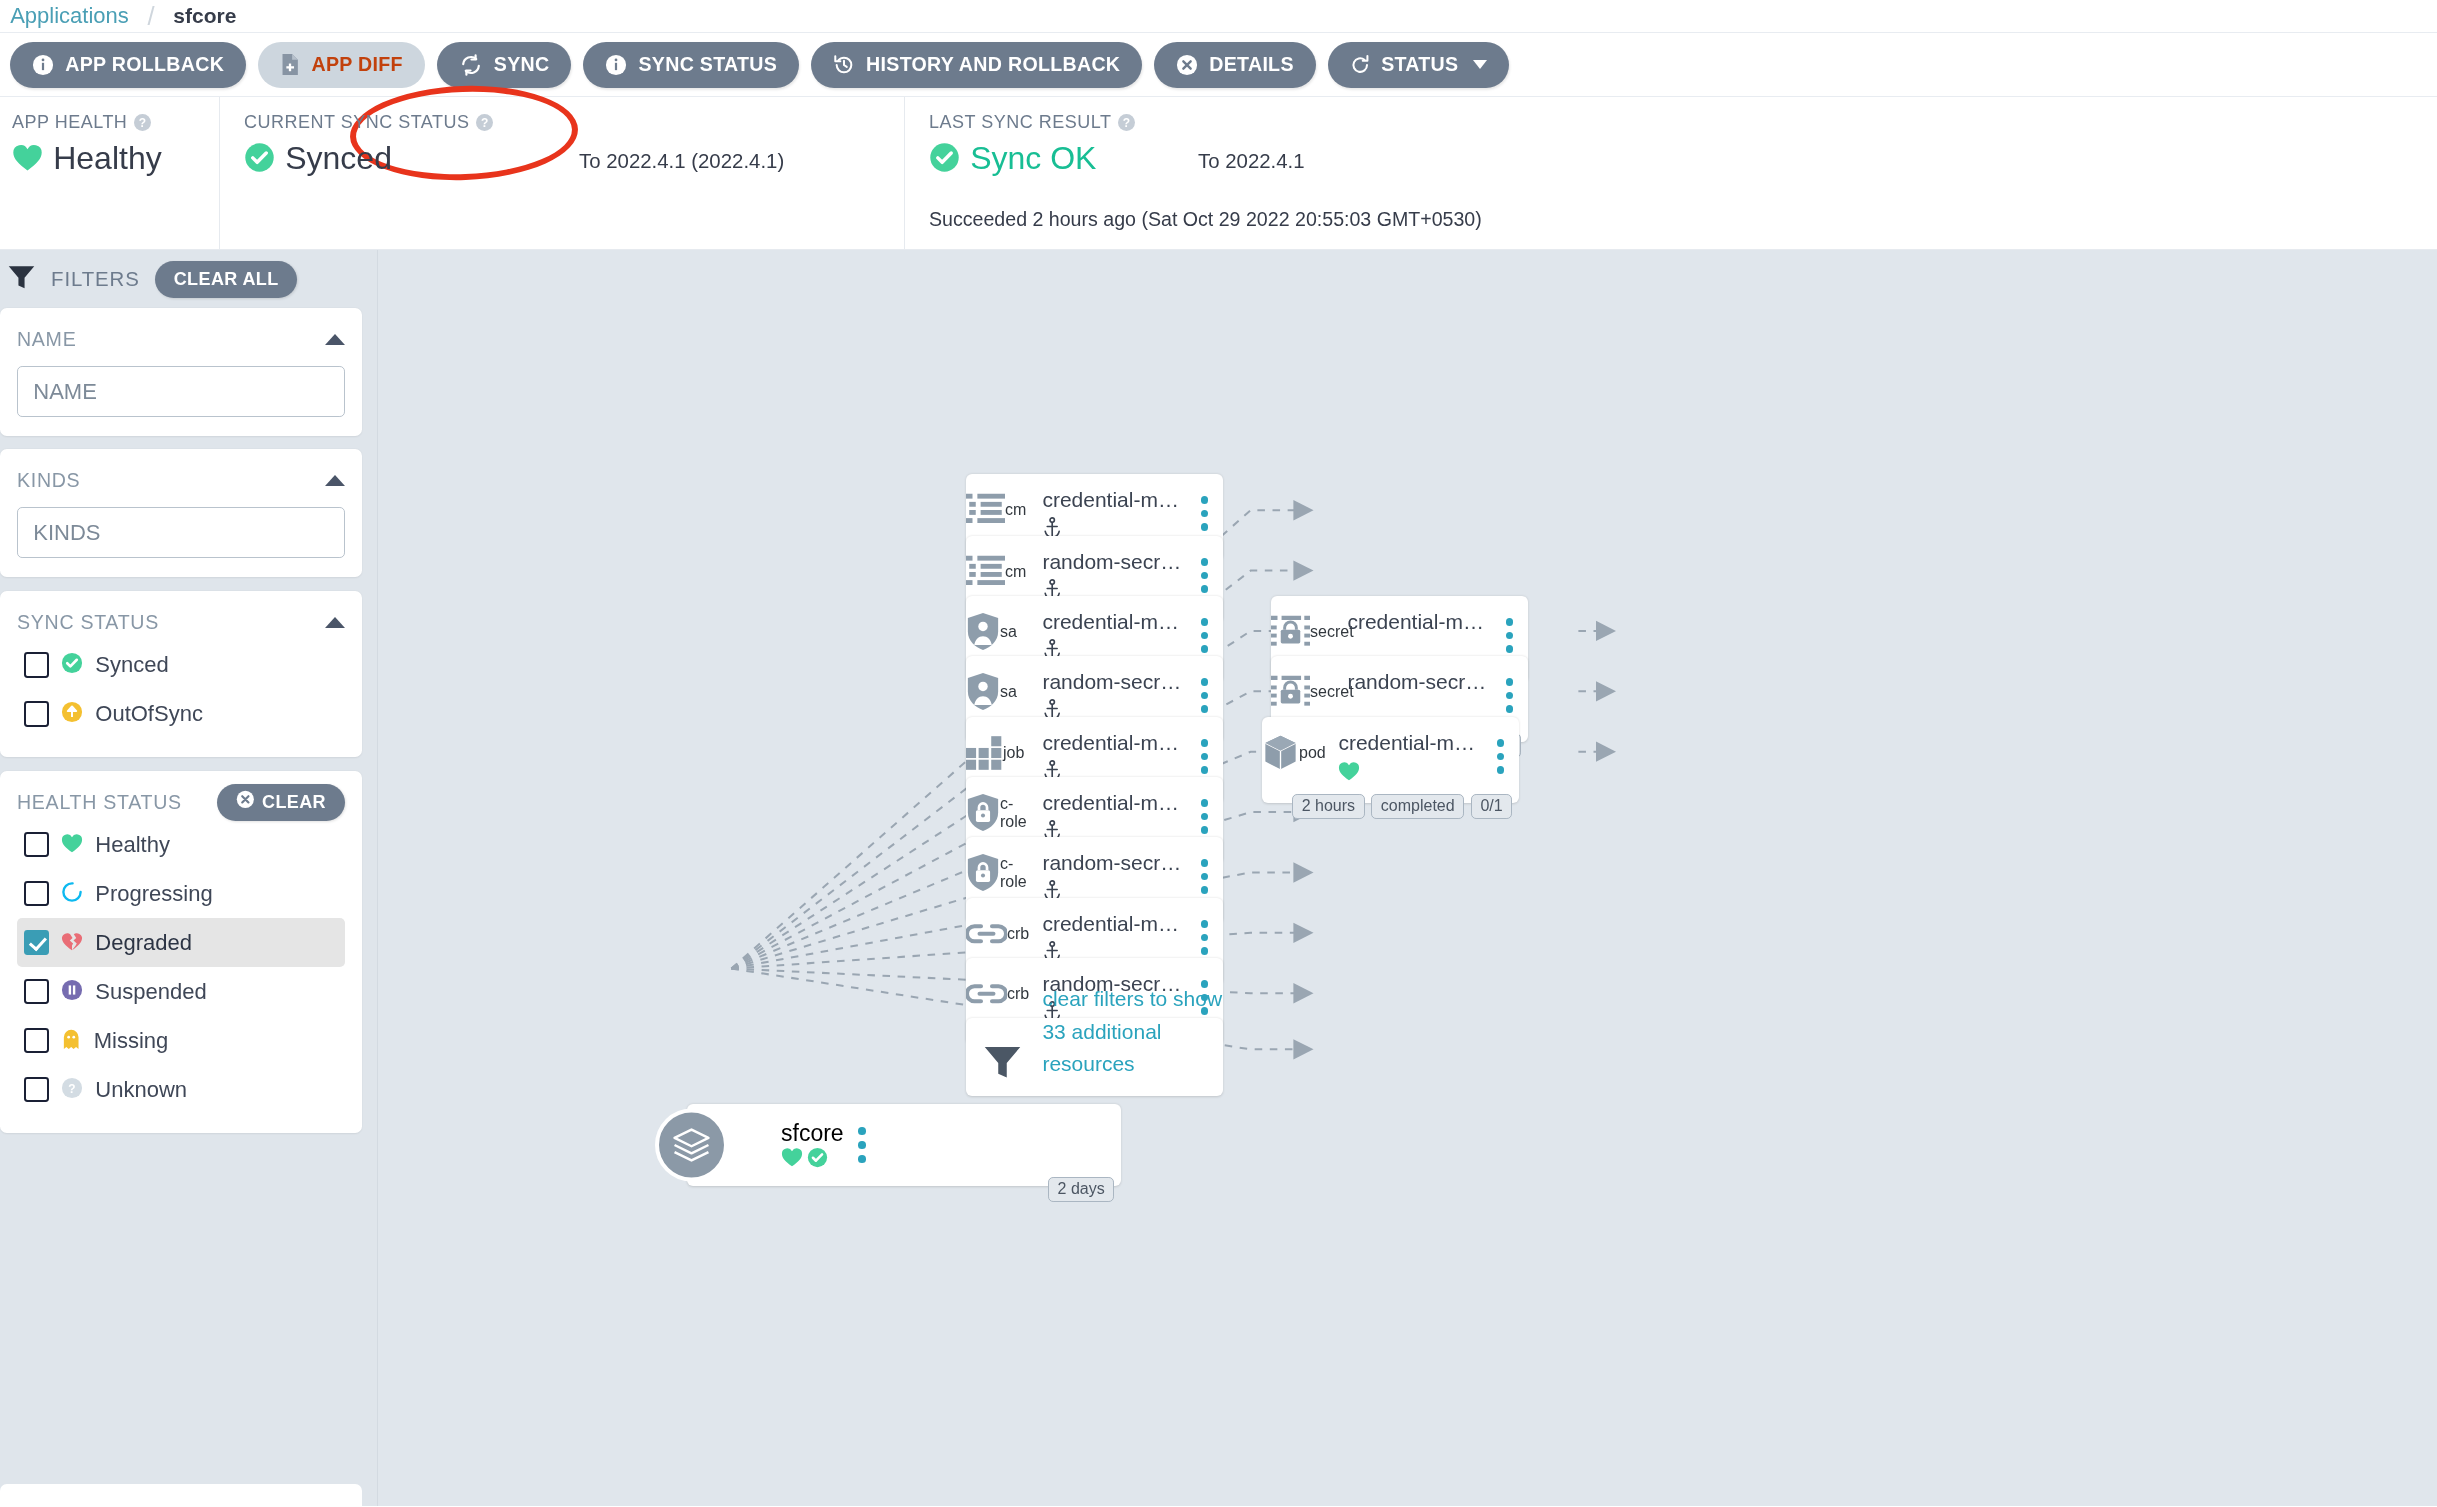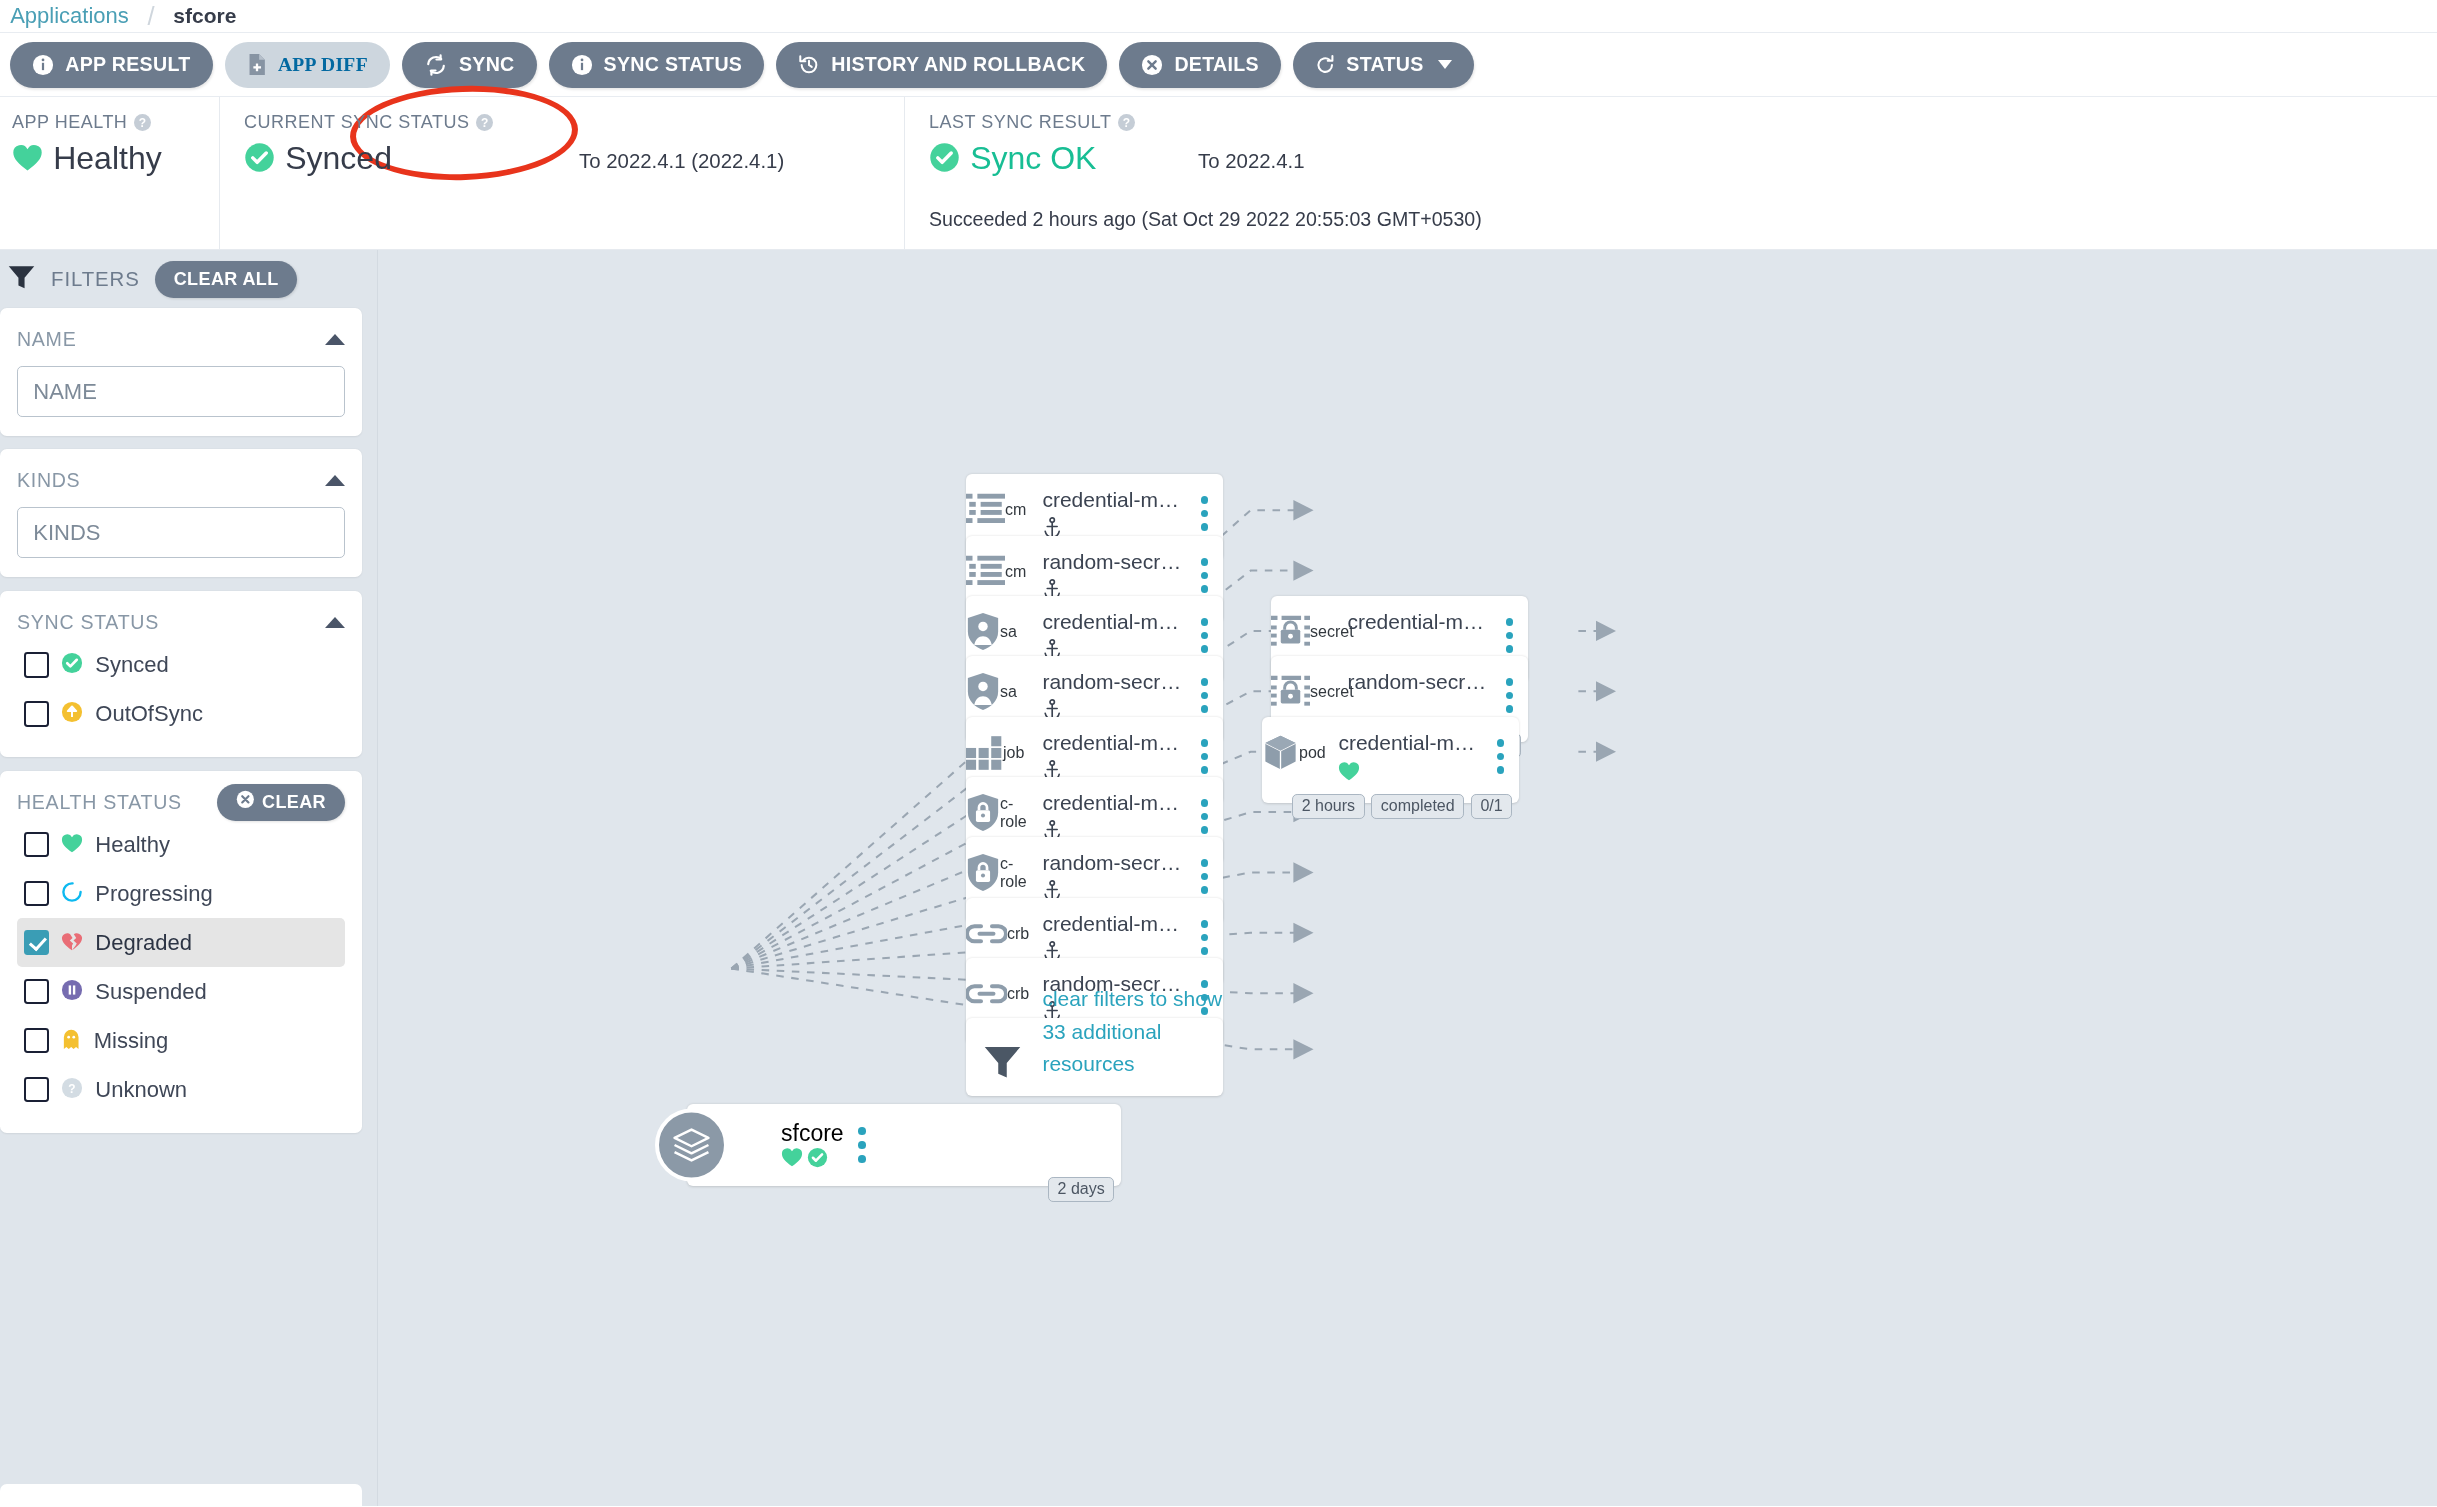--- a/index.html
+++ b/index.html
@@ -24,21 +24,21 @@
     height: 65px; border-top: 0.9px solid #e8ecf1; border-bottom: 0.9px solid #e8ecf1;
     display: flex; align-items: center; gap: 12px; padding-left: 10.2px;
     position: relative; background: #fff;
   }
   .tbtn {
     height: 46px; border-radius: 23px; background: #6d7b8d; color: #fff;
     display: flex; align-items: center; gap: 11px; padding: 0 22px;
     font-size: 19.6px; font-weight: 700; letter-spacing: 0.3px; white-space: nowrap;
     box-shadow: 0.9px 1.7px 2.6px rgba(0,0,0,.10);
   }
-  .tbtn.disabled { background: #cdd6de; color: #0369a1; box-shadow: none; font-family: Liberation Serif, serif; }
+  .tbtn.disabled { background: #cdd6de; color: #c2410c; box-shadow: none; }
   .tbtn .ic { display: inline-flex; align-items: center; justify-content: center; }
   .tbtn svg { display: block; }
   .caret-dn {
     width: 0; height: 0; border-left: 7.7px solid transparent; border-right: 7.7px solid transparent;
     border-top: 9.4px solid #fff; margin-left: 3.4px;
   }
   
   .annot-ellipse {
     position: absolute; left: 350px; top: 53px; width: 228px; height: 94px;
     border: 6.8px solid #e8341c; border-radius: 50%;
@@ -161,21 +161,21 @@
 <div class="toolbar">
 
   <div class="tbtn">
     <span class="ic">
       <svg width="22" height="22" viewBox="0 0 24 24">
           <circle cx="12" cy="12" r="11" fill="#fff"></circle>
           <rect x="10.8" y="9.6" width="2.4" height="8" fill="#6d7b8d"></rect>
           <circle cx="12" cy="6.5" r="1.5" fill="#6d7b8d"></circle>
         </svg>
     </span>
-    <span>APP RESULT</span>
+    <span>APP ROLLBACK</span>
   </div>
 
   <div class="tbtn disabled">
     <span class="ic">
       <svg width="20.4" height="23" viewBox="0 0 20 24">
           <path d="M2 1h10l6 6v16H2z" fill="#8794a3"></path>
           <path d="M12 1l6 6h-6z" fill="#b6c0cb"></path>
           <rect x="8.6" y="11" width="2.4" height="8" fill="#fff"></rect>
           <rect x="6" y="13.8" width="8" height="2.4" fill="#fff"></rect>
         </svg>

